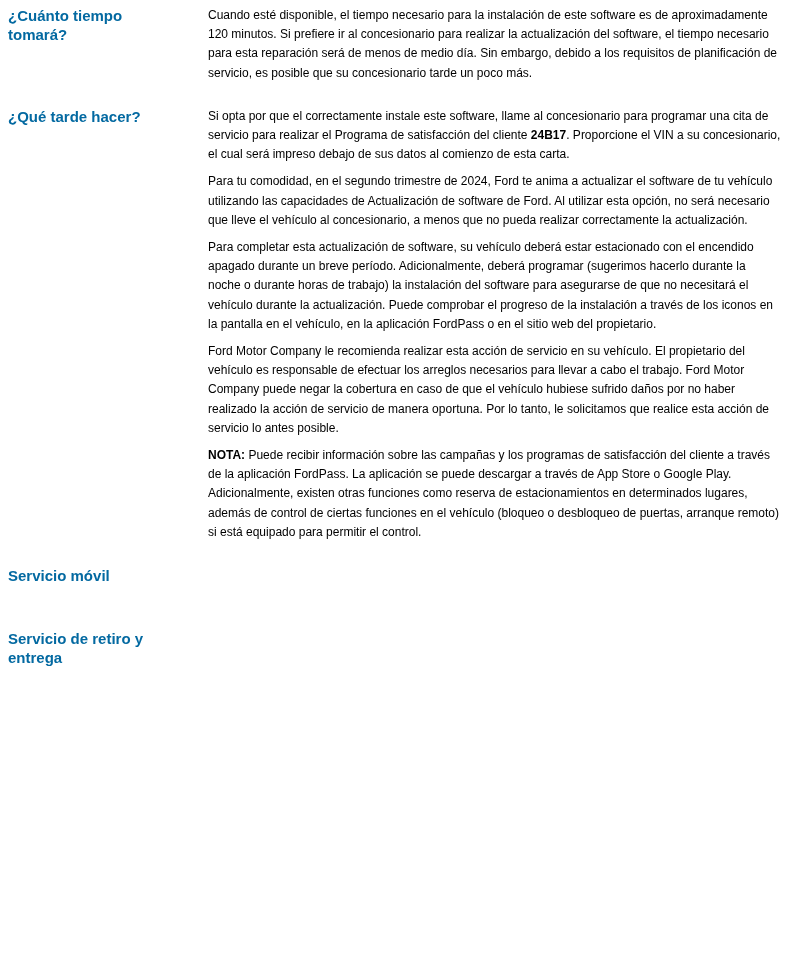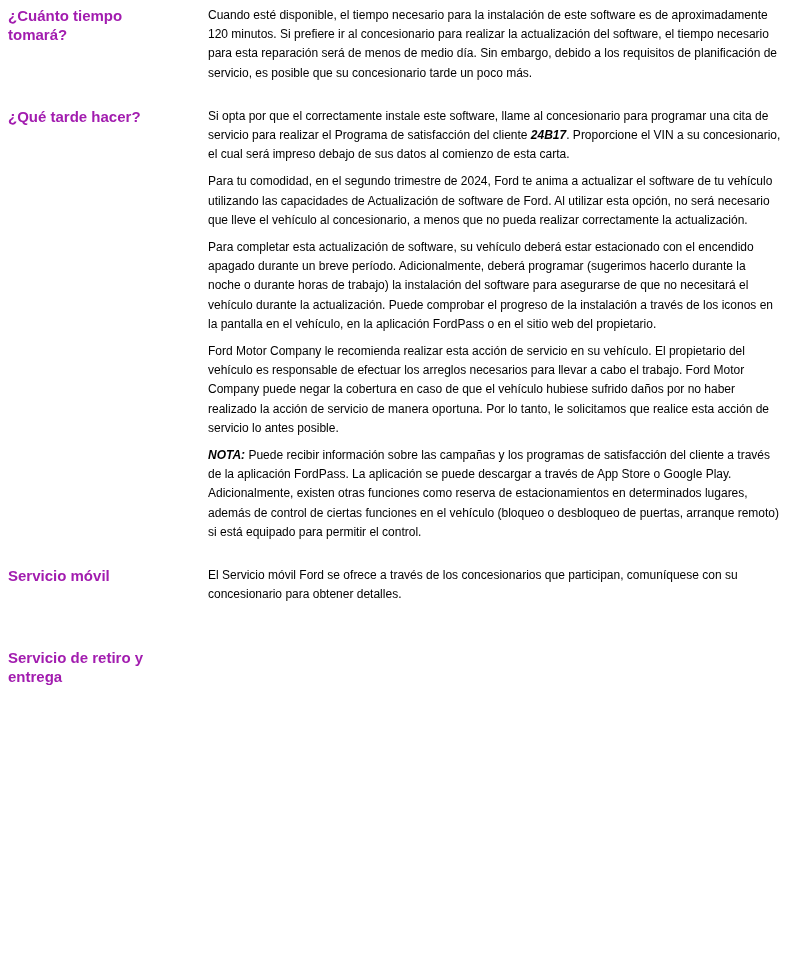--- a/index.html
+++ b/index.html
@@ -35,21 +35,21 @@
     width: 200px;
     flex: 0 0 200px;
     box-sizing: border-box;
     padding-right: 10px;
   }
 
   .label-col .heading {
     font-size: 15px;
     line-height: 19px;
     font-weight: bold;
-    color: #a21caf;
+    color: #0369a1;
     white-space: pre-line;
   }
 
   .body-col {
     flex: 1 1 auto;
     box-sizing: border-box;
     width: 573px;
   }
 
   .para {
@@ -59,21 +59,20 @@
     margin: 0 0 8px 0;
     text-align: left;
   }
 
   .para:last-child {
     margin-bottom: 0;
   }
 
   .b {
     font-weight: bold;
-    font-style: italic;
   }
 
   .link {
     color: #0000cc;
     text-decoration: underline;
   }
 
   
   .sec-tiempo   { margin-top: 0px; }
   .sec-hacer    { margin-top: 24px; }
@@ -112,23 +111,20 @@
 
       <p class="para"><span class="b">NOTA:</span><span> Puede recibir información sobre las campañas y los programas de satisfacción del cliente a través de la aplicación FordPass. La aplicación se puede descargar a través de App Store o Google Play. Adicionalmente, existen otras funciones como reserva de estacionamientos en determinados lugares, además de control de ciertas funciones en el vehículo (bloqueo o desbloqueo de puertas, arranque remoto) si está equipado para permitir el control.</span></p>
 
     </div>
   </div>
 
   <div class="section sec-movil">
     <div class="label-col">
       <div class="heading">Servicio móvil</div>
     </div>
-    <div class="body-col">
-      <p class="para">El Servicio móvil Ford se ofrece a través de los concesionarios que participan, comuníquese con su concesionario para obtener detalles.</p>
-    </div>
   </div>
 
   <div class="section sec-retiro">
     <div class="label-col">
       <div class="heading">Servicio de retiro y
 entrega</div>
     </div>
   </div>
 
 </div>

